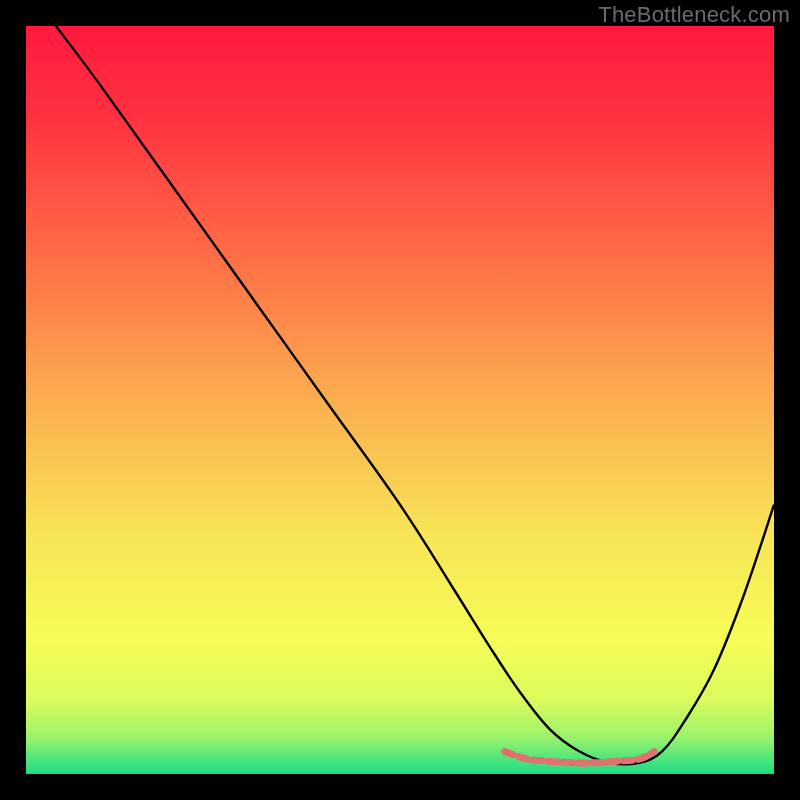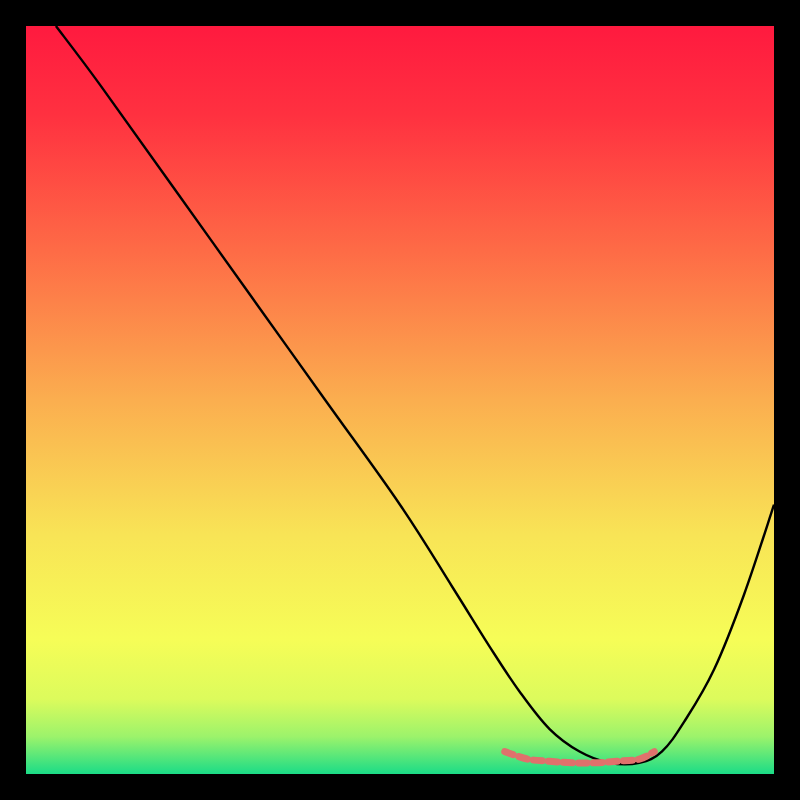--- a/index.html
+++ b/index.html
@@ -48,13 +48,14 @@
           <stop offset="82%" stop-color="#F6FD57"></stop>
           <stop offset="90%" stop-color="#DCFB5C"></stop>
           <stop offset="95%" stop-color="#9CF36B"></stop>
           <stop offset="100%" stop-color="#1BDC87"></stop>
         </linearGradient>
     </defs>
     <rect id="plot-rect" fill="url(#bg-grad)" x="26" y="26" width="748" height="748"></rect>
     <path id="curve-path" fill="none" stroke="#000000" stroke-width="2.4" d="M 55.92 26.00 C 64.00 36.77, 79.26 56.22, 100.80 85.84 C 122.34 115.46, 148.67 152.86, 175.60 190.56 C 202.53 228.26, 223.47 257.58, 250.40 295.28 C 277.33 332.98, 298.27 362.30, 325.20 400.00 C 352.13 437.70, 377.11 471.06, 400.00 504.72 C 422.89 538.38, 436.20 561.42, 452.36 587.00 C 468.52 612.58, 477.64 627.99, 489.76 646.84 C 501.88 665.69, 508.91 676.91, 519.68 691.72 C 530.45 706.53, 538.83 718.35, 549.60 729.12 C 560.37 739.89, 568.75 745.50, 579.52 751.56 C 590.29 757.62, 598.67 760.76, 609.44 762.78 C 620.21 764.80, 629.94 764.80, 639.36 762.78 C 648.78 760.76, 653.72 758.97, 661.80 751.56 C 669.88 744.15, 674.82 736.45, 684.24 721.64 C 693.66 706.83, 703.39 692.17, 714.16 669.28 C 724.93 646.39, 733.31 624.10, 744.08 594.48 C 754.85 564.86, 768.61 520.88, 774.00 504.72"></path>
     <path id="marker-path" fill="none" stroke="#E0716C" stroke-width="7" stroke-linecap="round" stroke-dasharray="9 6" d="M 504.72 751.56 C 508.76 752.91, 519.08 757.29, 527.16 759.04 C 535.24 760.79, 541.52 760.61, 549.60 761.28 C 557.68 761.96, 563.96 762.51, 572.04 762.78 C 580.12 763.05, 586.40 763.05, 594.48 762.78 C 602.56 762.51, 608.84 761.96, 616.92 761.28 C 625.00 760.61, 632.63 760.79, 639.36 759.04 C 646.09 757.29, 651.63 752.91, 654.32 751.56"></path>
   </svg>
+  <div class="watermark">TheBottleneck.com</div>
 </div>
 
 </body></html>

